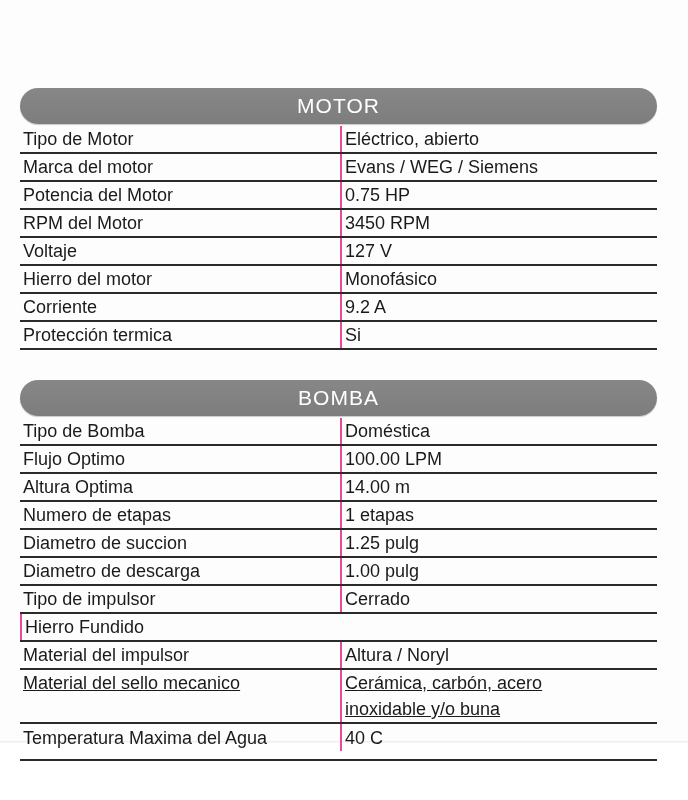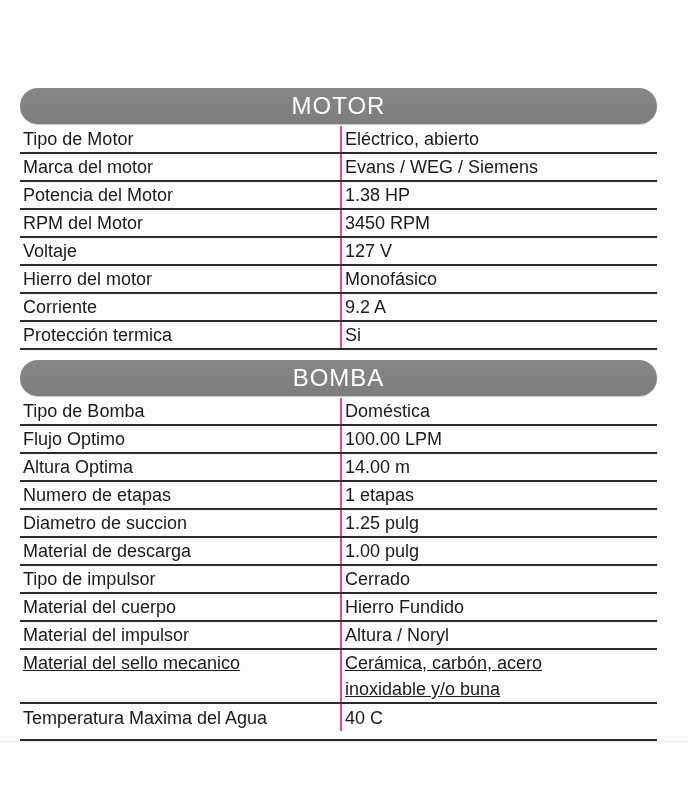--- a/index.html
+++ b/index.html
@@ -16,28 +16,28 @@
     width: 688px;
     height: 741px;
     background: #fdfdfd;
     box-shadow: 0 1px 2px rgba(0,0,0,0.10);
     padding-top: 88px;
   }
   .spec-table {
     width: 637px;
     margin-left: 20px;
   }
-  .section-gap { margin-top: 10px; }
+  .section-gap { margin-top: 30px; }
   .pill-header {
     width: 100%;
     height: 36px;
     background: linear-gradient(#878787, #7d7d7d);
     border-radius: 18px;
     color: #ffffff;
-    font-size: 24px;
+    font-size: 21px;
     letter-spacing: 1px;
     display: flex;
     align-items: center;
     justify-content: center;
     box-shadow: 0 1px 1px rgba(0,0,0,0.2);
   }
   .rows { margin-top: 2px; }
   .spec-row {
     display: grid;
     grid-template-columns: 320px 1fr;
@@ -70,21 +70,21 @@
       <div class="spec-row">
         <span class="spec-label">Tipo de Motor</span>
         <span class="spec-value">Eléctrico, abierto</span>
       </div>
       <div class="spec-row">
         <span class="spec-label">Marca del motor</span>
         <span class="spec-value">Evans / WEG / Siemens</span>
       </div>
       <div class="spec-row">
         <span class="spec-label">Potencia del Motor</span>
-        <span class="spec-value">1.38 HP</span>
+        <span class="spec-value">0.75 HP</span>
       </div>
       <div class="spec-row">
         <span class="spec-label">RPM del Motor</span>
         <span class="spec-value">3450 RPM</span>
       </div>
       <div class="spec-row">
         <span class="spec-label">Voltaje</span>
         <span class="spec-value">127 V</span>
       </div>
       <div class="spec-row">
@@ -121,29 +121,28 @@
       </div>
       <div class="spec-row">
         <span class="spec-label">Numero de etapas</span>
         <span class="spec-value">1 etapas</span>
       </div>
       <div class="spec-row">
         <span class="spec-label">Diametro de succion</span>
         <span class="spec-value">1.25 pulg</span>
       </div>
       <div class="spec-row">
-        <span class="spec-label">Material de descarga</span>
+        <span class="spec-label">Diametro de descarga</span>
         <span class="spec-value">1.00 pulg</span>
       </div>
       <div class="spec-row">
         <span class="spec-label">Tipo de impulsor</span>
         <span class="spec-value">Cerrado</span>
       </div>
       <div class="spec-row">
-        <span class="spec-label">Material del cuerpo</span>
         <span class="spec-value">Hierro Fundido</span>
       </div>
       <div class="spec-row">
         <span class="spec-label">Material del impulsor</span>
         <span class="spec-value">Altura / Noryl</span>
       </div>
       <div class="spec-row row-tall">
         <span class="spec-label">Material del sello mecanico</span>
         <span class="spec-value">Cerámica, carbón, acero
 inoxidable y/o buna</span>

